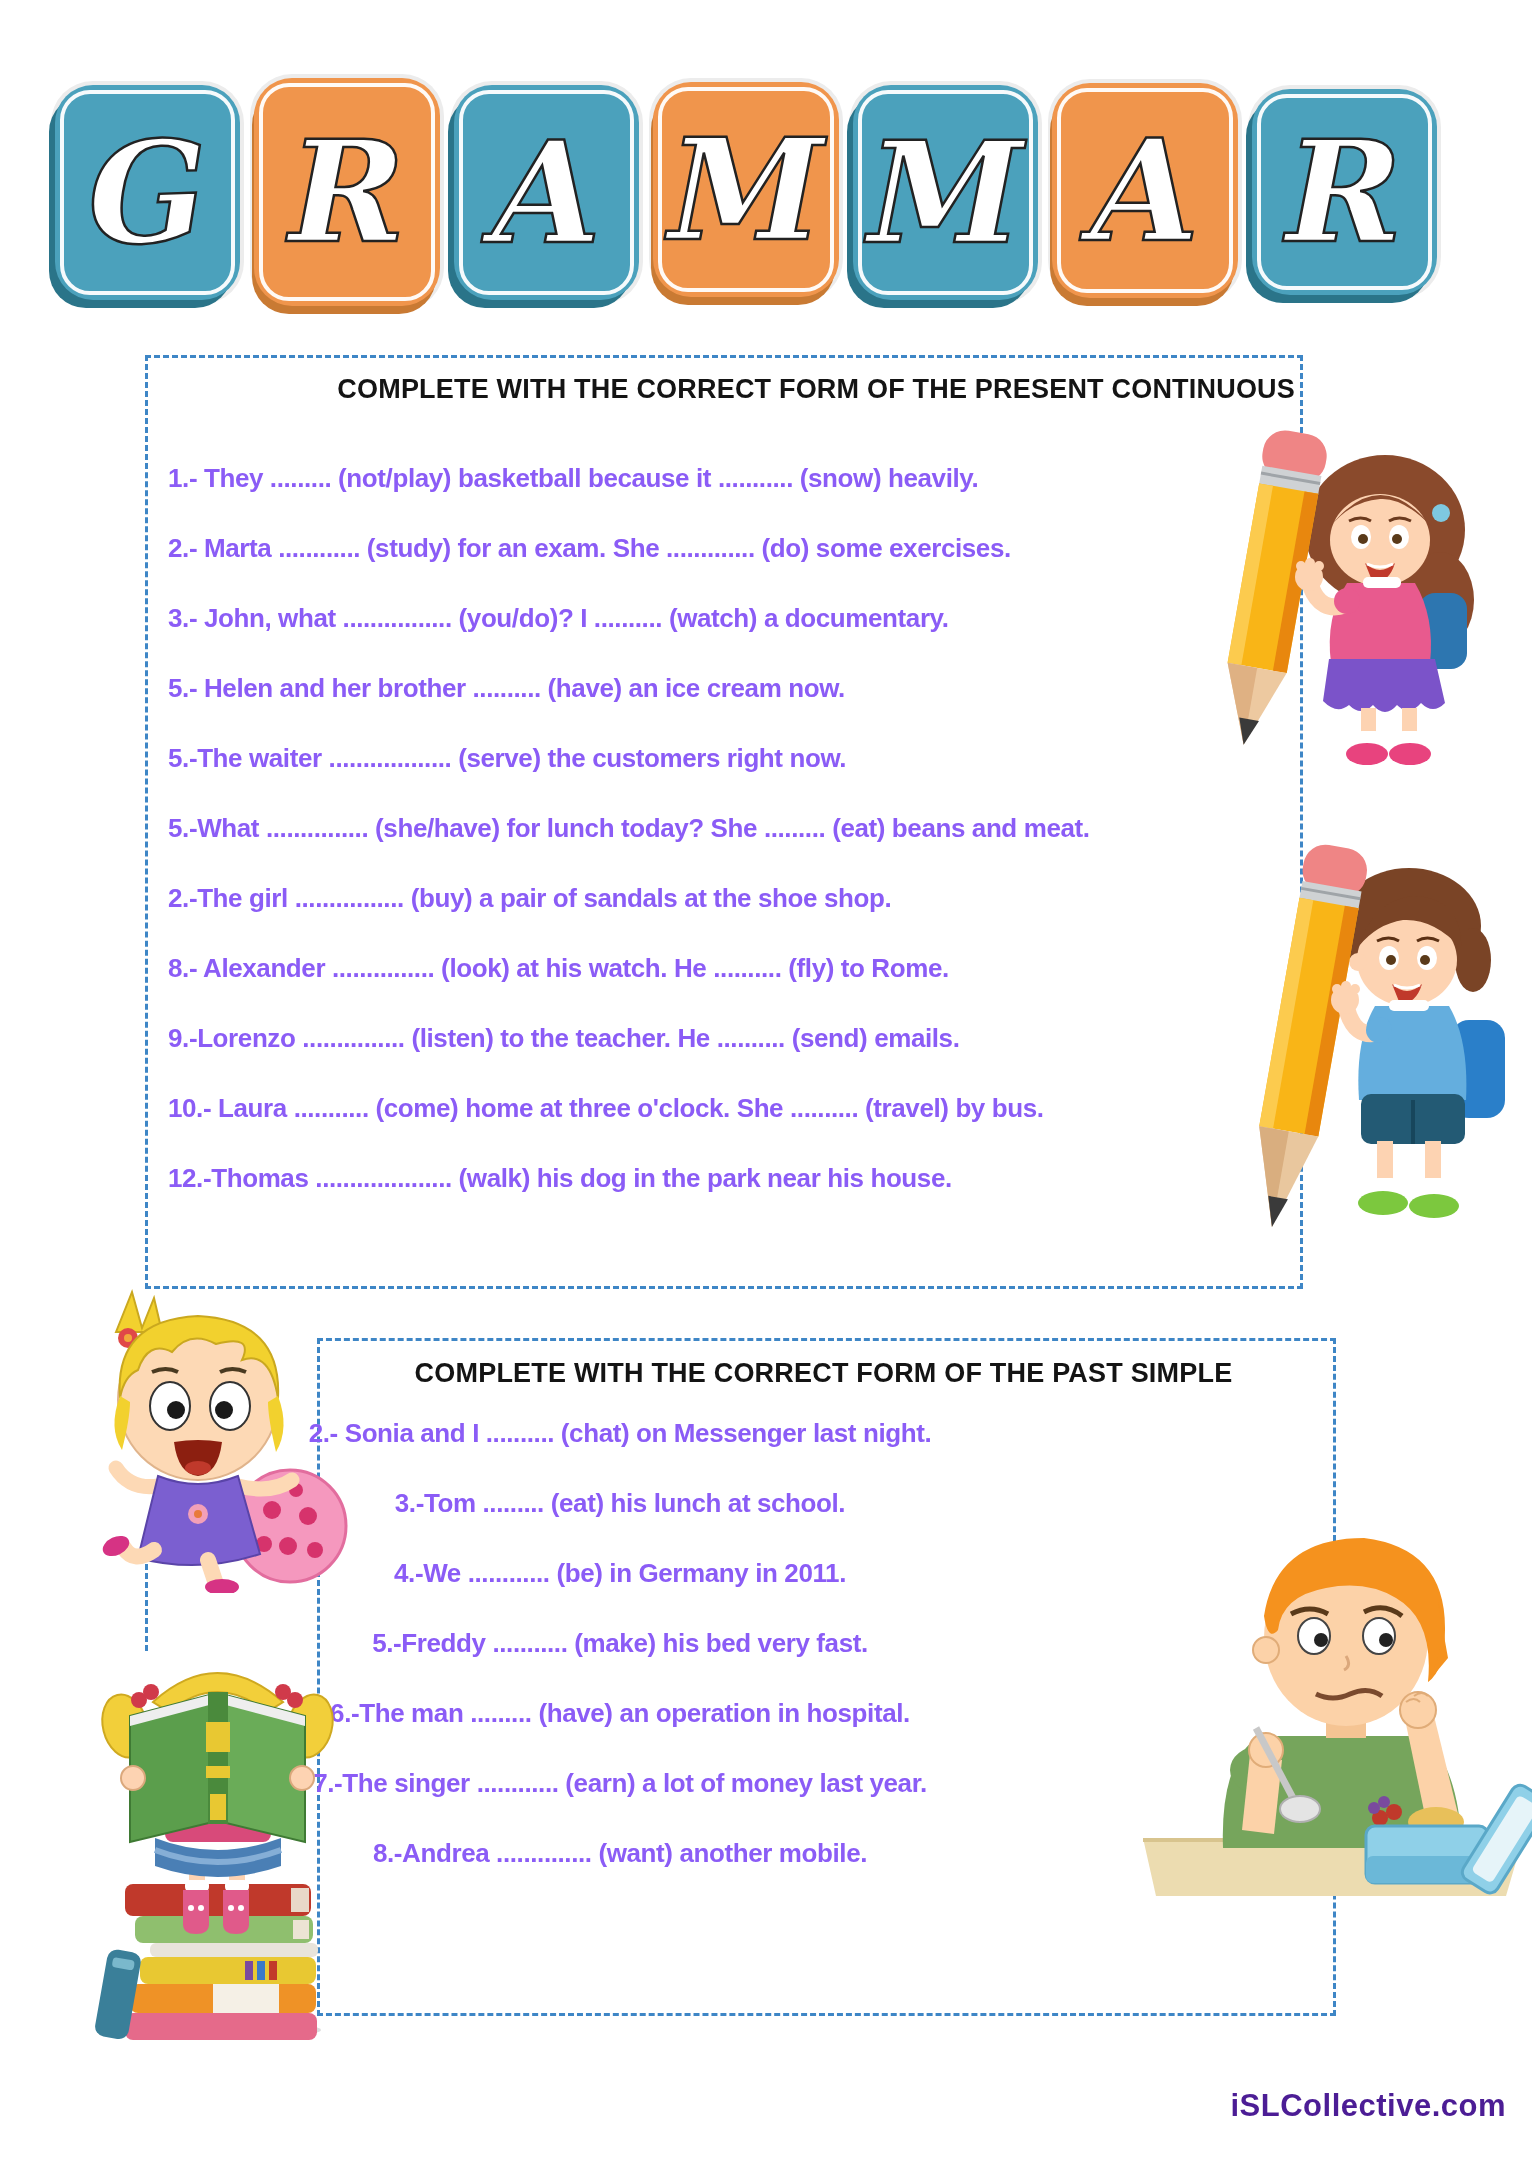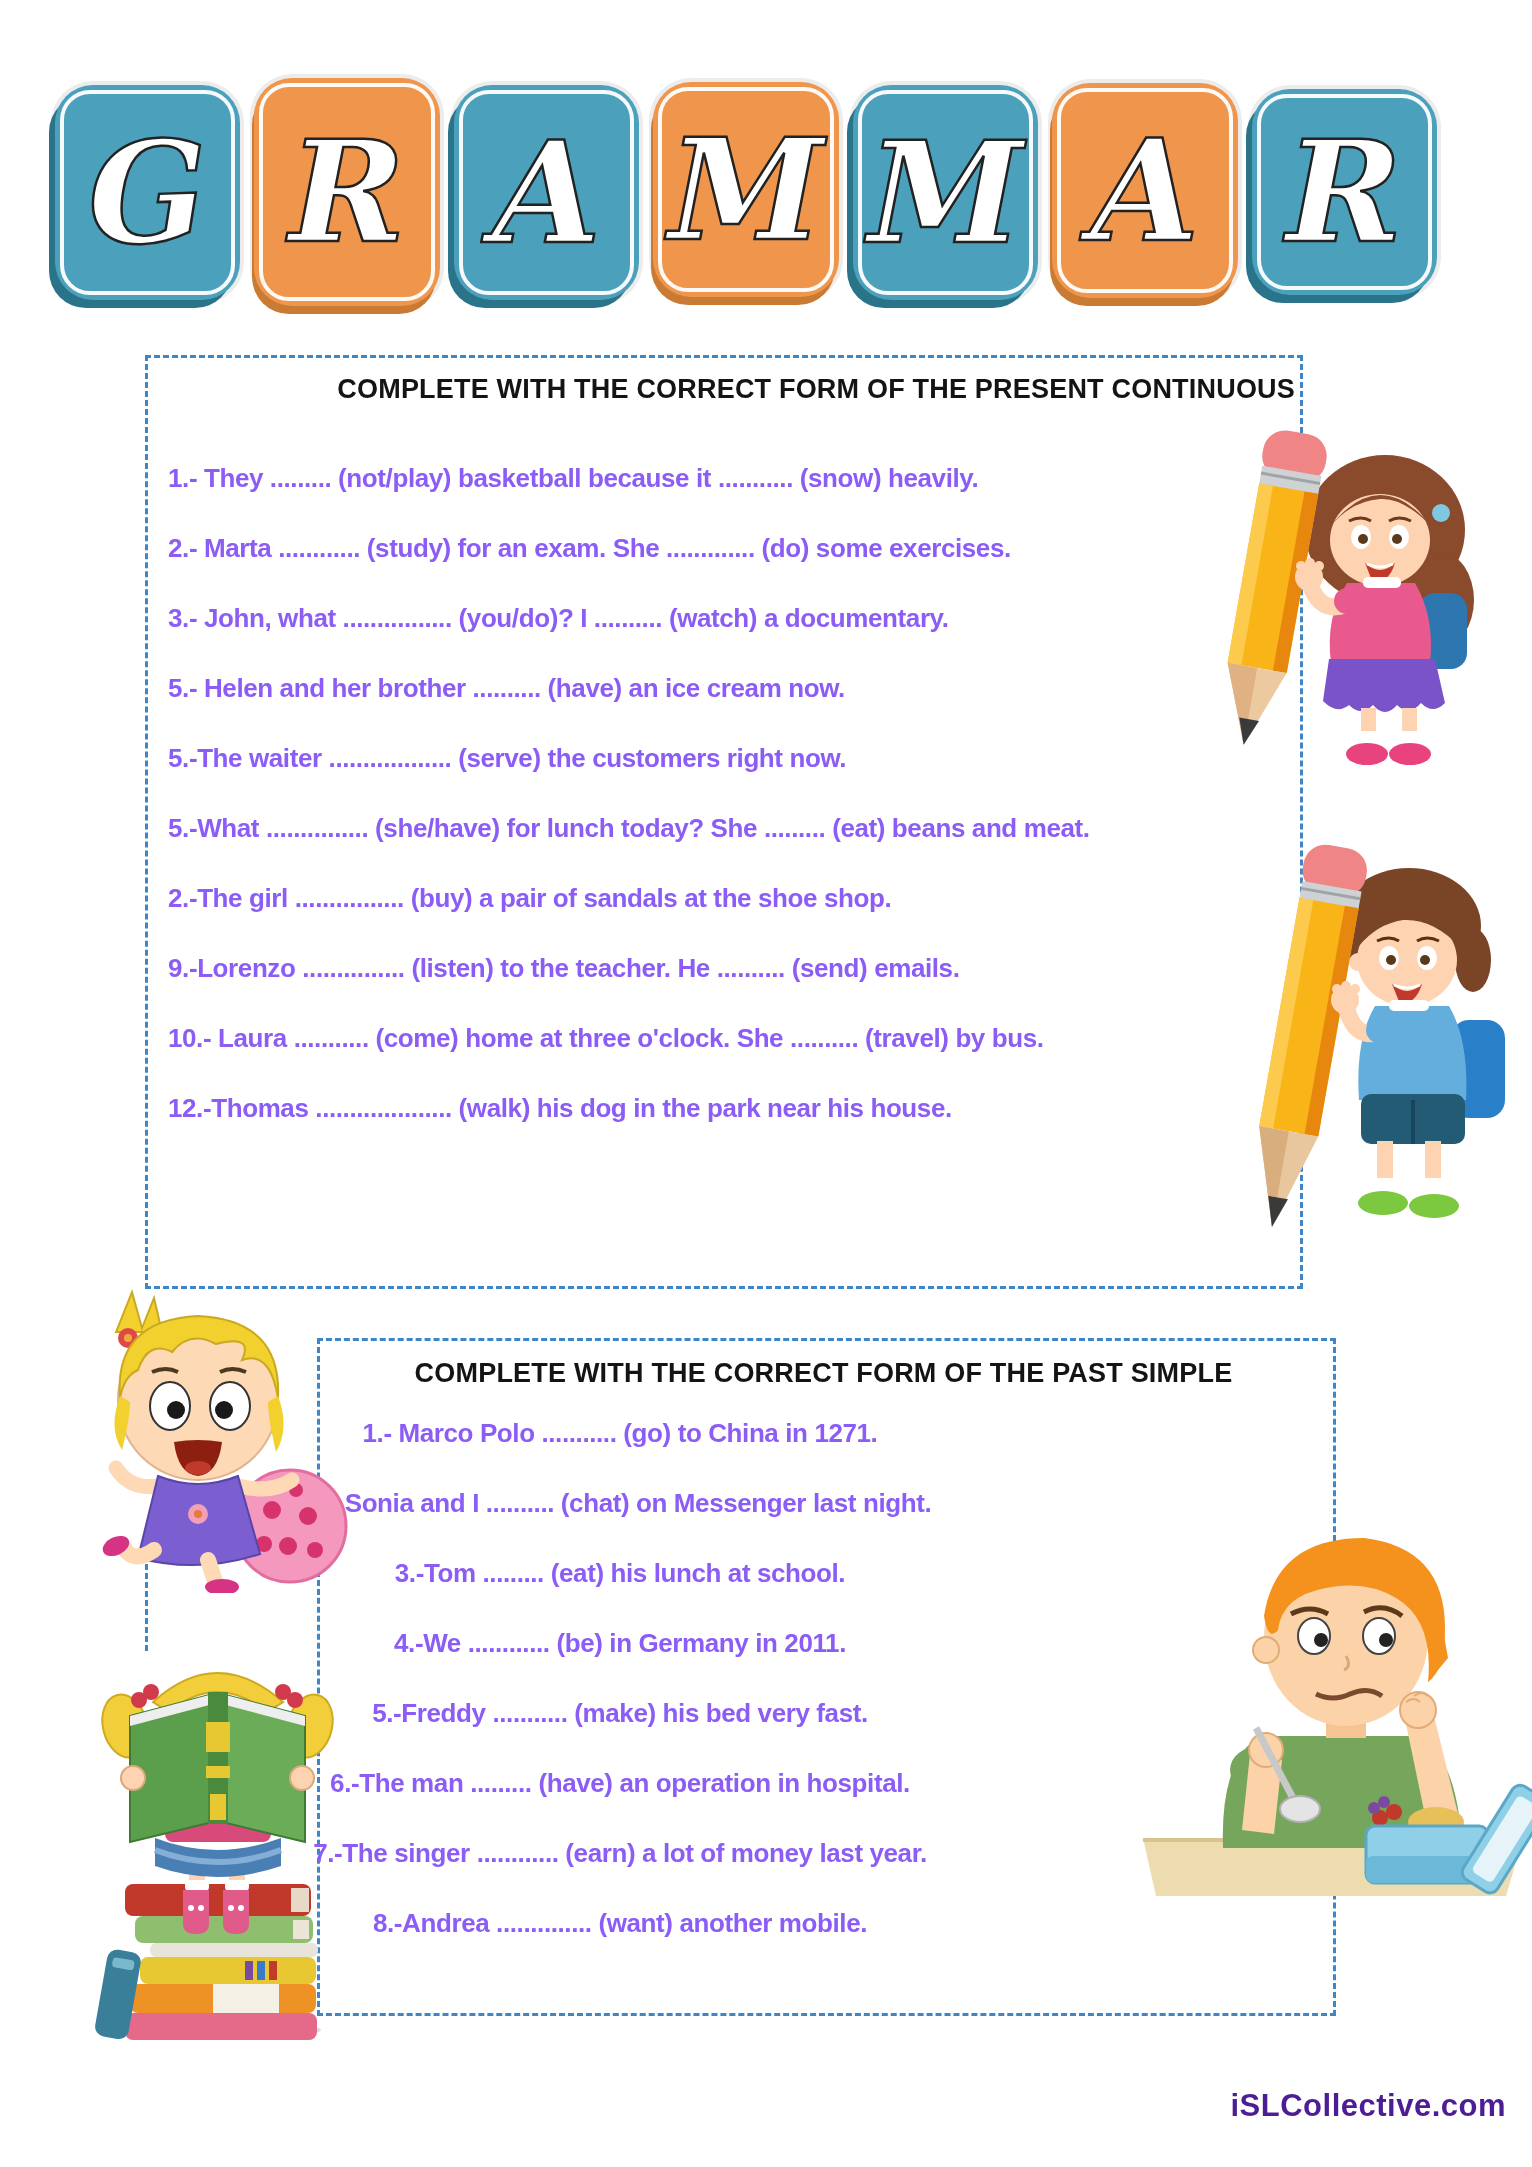--- a/index.html
+++ b/index.html
@@ -78,30 +78,30 @@
   <div class="ex-box" id="box1"></div>
   <div class="ex-title" id="ex1-title">COMPLETE WITH THE CORRECT FORM OF THE PRESENT CONTINUOUS</div>
   <div class="lines" id="ex1-lines">
     <div class="line">1.- They ......... (not/play) basketball because it ........... (snow) heavily.</div>
     <div class="line">2.- Marta ............ (study) for an exam. She ............. (do) some exercises.</div>
     <div class="line">3.- John, what ................ (you/do)?  I .......... (watch) a documentary.</div>
     <div class="line">5.- Helen and her brother .......... (have) an ice cream now.</div>
     <div class="line">5.-The waiter .................. (serve) the customers right now.</div>
     <div class="line">5.-What ............... (she/have) for lunch today? She ......... (eat) beans and meat.</div>
     <div class="line">2.-The girl ................ (buy) a pair of sandals at the shoe shop.</div>
+    <div class="line">8.- Alexander ............... (look) at his watch. He .......... (fly) to Rome.</div>
     <div class="line">9.-Lorenzo  ............... (listen) to the teacher. He .......... (send) emails.</div>
     <div class="line">10.- Laura ........... (come) home at three o'clock. She .......... (travel) by bus.</div>
     <div class="line">12.-Thomas .................... (walk) his dog in the park near his house.</div>
   </div>
 
   <div class="ex-box" id="box2"></div>
   <div id="stray-dash"></div>
   <div class="ex-title" id="ex2-title">COMPLETE WITH THE CORRECT FORM OF THE PAST SIMPLE</div>
   <div class="lines" id="ex2-lines">
-    <div class="line">1.- Marco Polo ........... (go) to China in 1271.</div>
     <div class="line">2.- Sonia and I .......... (chat) on Messenger last night.</div>
     <div class="line">3.-Tom ......... (eat) his lunch at school.</div>
     <div class="line">4.-We ............ (be) in Germany in 2011.</div>
     <div class="line">5.-Freddy ........... (make) his bed very fast.</div>
     <div class="line">6.-The man ......... (have) an operation in hospital.</div>
     <div class="line">7.-The singer ............ (earn) a lot of money last year.</div>
     <div class="line">8.-Andrea .............. (want) another mobile.</div>
   </div>
 
   <div class="ill" id="ill-pencil-girl">

